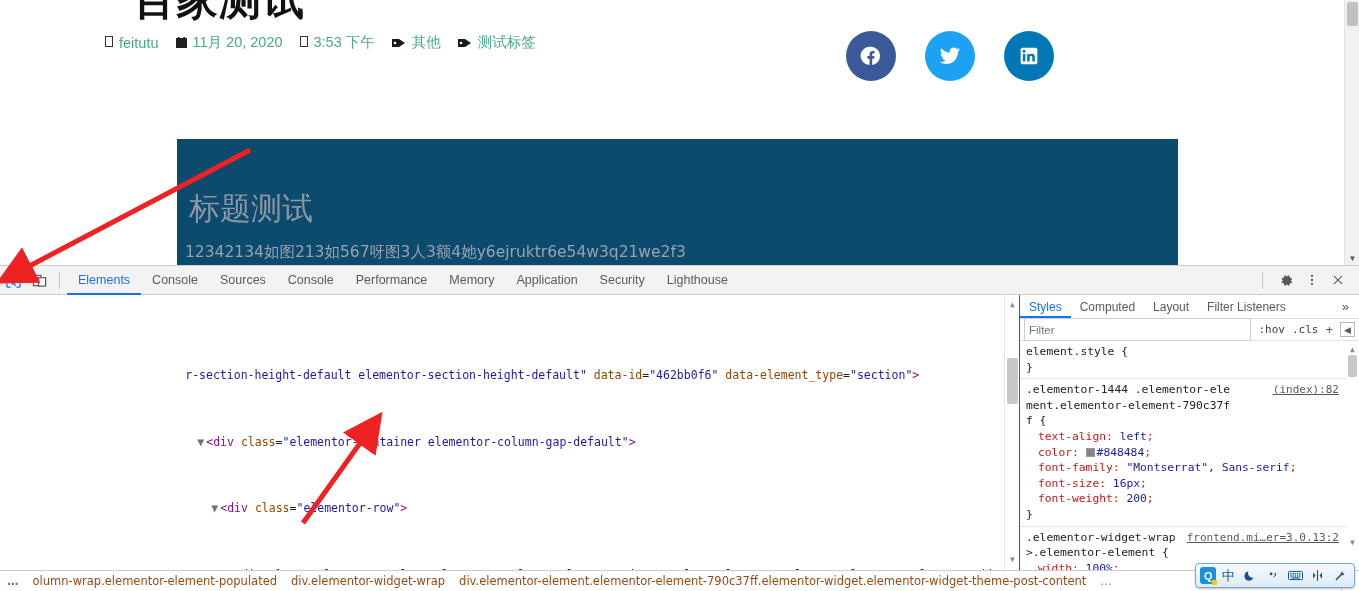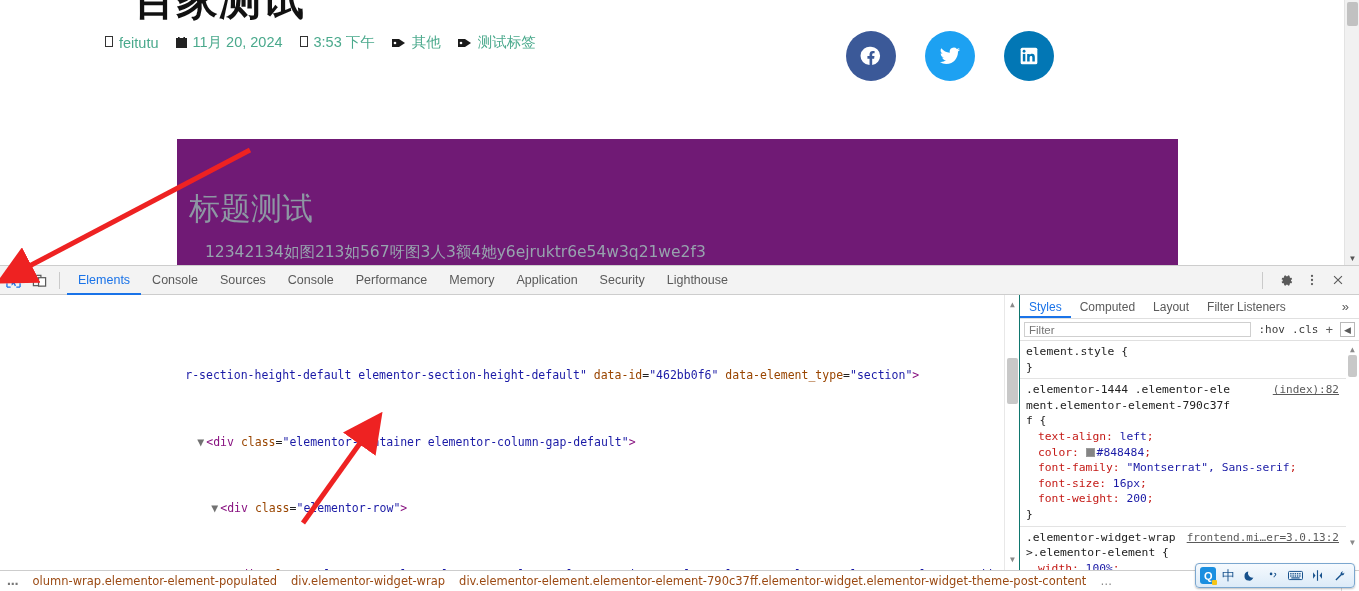--- a/index.html
+++ b/index.html
@@ -43,29 +43,29 @@
   .social {
     width:50px; height:50px; border-radius:50%;
     display:flex; align-items:center; justify-content:center;
     color:#fff;
   }
   .social svg { display:block; }
 
   
   .highlight-block {
     position:absolute; left:177px; top:139px; width:1001px; height:126px;
-    background:#701a75;
+    background:#0c4a6e;
   }
   .hl-title {
     position:absolute; left:12px; top:49px;
     font-size:31px; color:#8d97a3; font-weight:400;
     font-family:"DejaVu Sans", sans-serif;
   }
   .hl-body {
-    position:absolute; left:28px; top:103px;
+    position:absolute; left:8px; top:103px;
     font-size:15.5px; color:#97a3ae; white-space:nowrap;
     font-family:"DejaVu Sans", sans-serif;
   }
 
   
   #browser-sb {
     position:absolute; right:0; top:0; width:15px; height:265px;
     background:#f1f1f1; border-left:1px solid #e3e3e3;
   }
   #browser-sb .thumb {
@@ -142,21 +142,21 @@
     font-size:12px; color:#5a5a5a; white-space:nowrap;
   }
   .st-tab.active { color:#1a73e8; box-shadow: inset 0 -2px 0 #1a73e8; }
   .st-more { margin-left:auto; padding:0 10px; display:flex; align-items:center; color:#5a5a5a; font-size:13px; }
 
   #styles-filterbar {
     height:22px; display:flex; align-items:center; gap:7px;
     padding:0 4px; border-bottom:1px solid #e0e0e0; background:#fff;
   }
   #filter-input {
-    flex:1; height:15px; border:1px solid #cfcfcf; background:#fff;
+    flex:1; height:23px; border:1px solid #cfcfcf; background:#fff;
     font-family:"Liberation Sans", sans-serif; font-size:11.5px;
     color:#888; padding:0 4px; outline:none;
   }
   .fb-link { font-family:"DejaVu Sans Mono", monospace; font-size:11px; color:#3b3b3b; }
   .fb-ico { color:#5a5a5a; font-size:13px; display:flex; align-items:center; }
   .fb-ico.boxed { border:1px solid #b9b9b9; width:15px; height:15px; justify-content:center; font-size:9px; }
 
   #styles-body {
     flex:1; position:relative; overflow:hidden;
     font-family:"DejaVu Sans Mono", monospace; font-size:11.3px;
@@ -239,21 +239,21 @@
 
       <span class="meta-item">
         <span class="meta-ico">
           <svg width="11" height="12" viewBox="0 0 11 12">
               <rect x="0" y="1" width="11" height="3" fill="#222"></rect>
               <rect x="0" y="4" width="11" height="7" fill="#222"></rect>
               <rect x="2" y="0" width="1.6" height="2" fill="#222"></rect>
               <rect x="7.4" y="0" width="1.6" height="2" fill="#222"></rect>
             </svg>
         </span>
-        <span class="meta-text">11月 20, 2024</span>
+        <span class="meta-text">11月 20, 2020</span>
       </span>
 
       <span class="meta-item">
         <span class="meta-ico"><span class="meta-box"></span></span>
         <span class="meta-text">3:53 下午</span>
       </span>
 
       <span class="meta-item">
         <span class="meta-ico">
           <svg width="14" height="12" viewBox="0 0 14 12">

